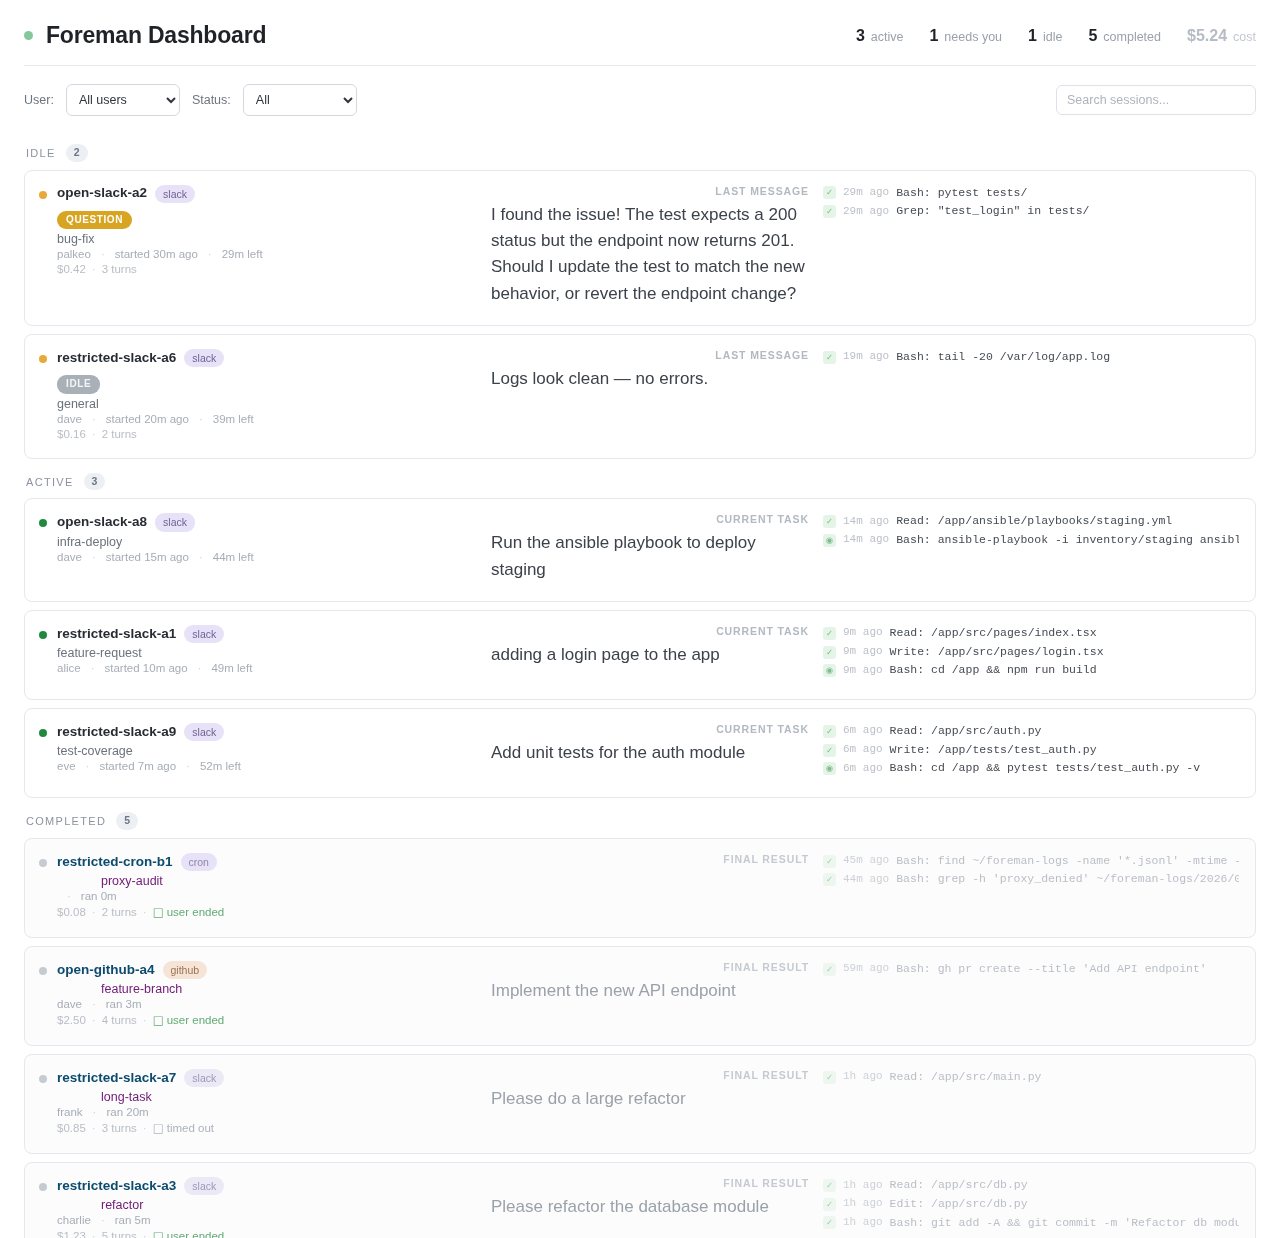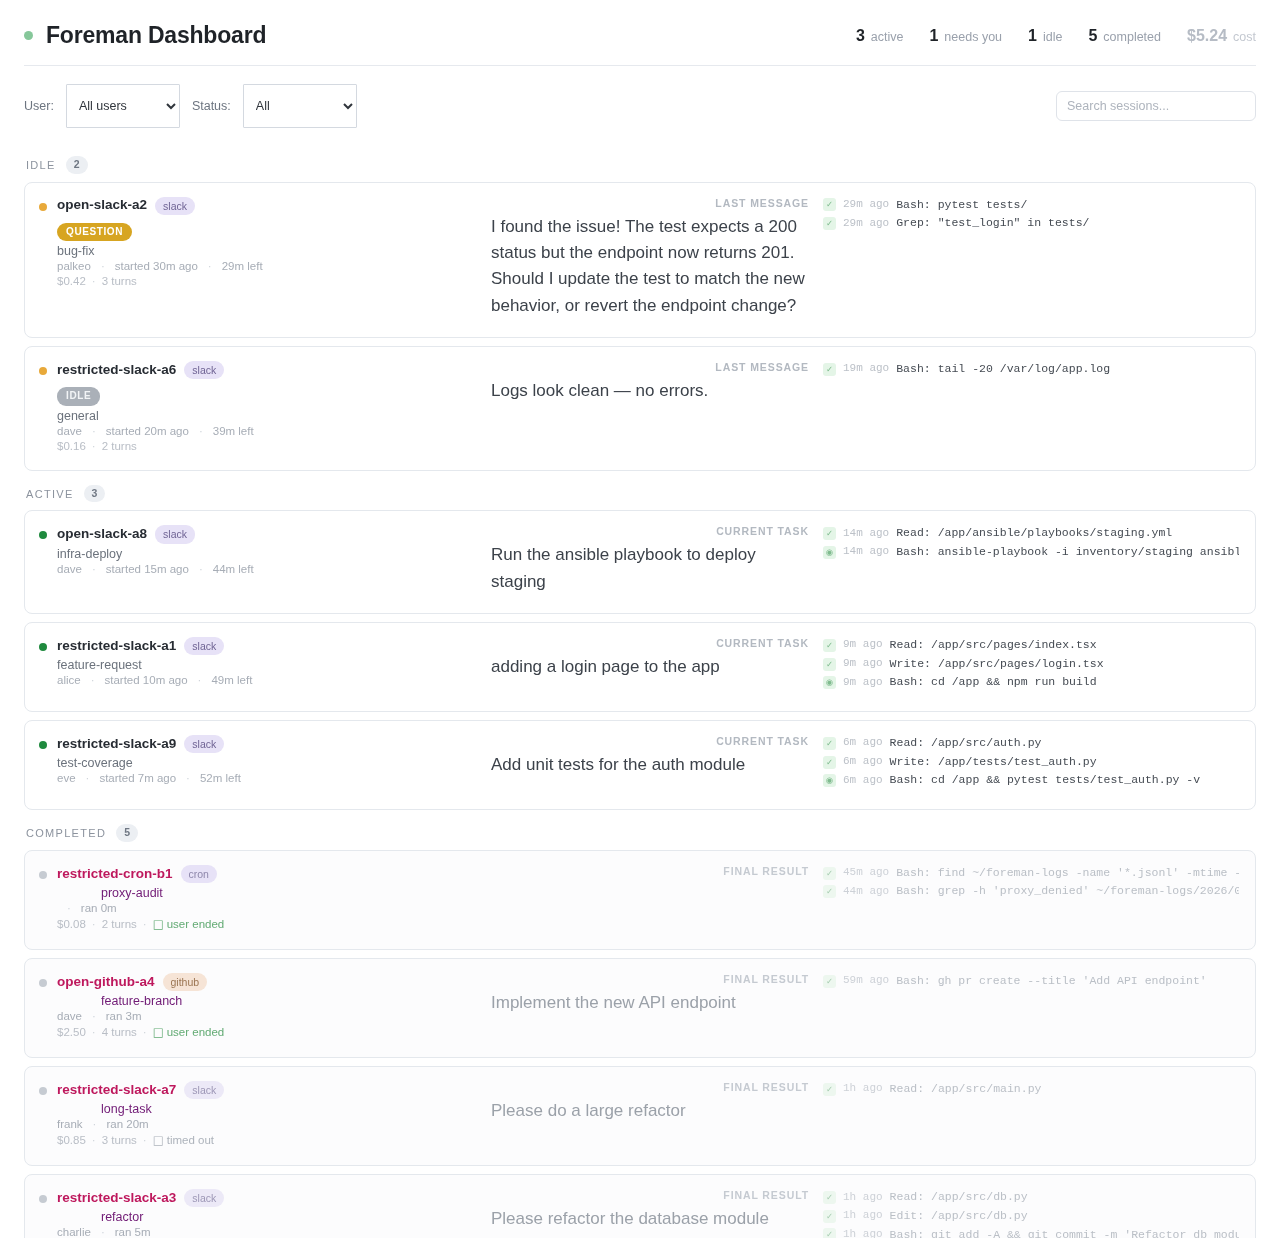--- a/index.html
+++ b/index.html
@@ -38,22 +38,22 @@
 
   
   .filters {
     display: flex; align-items: center; gap: 12px;
     padding: 18px 0 14px 0;
   }
   .filter-label { font-size: 12.5px; color: #6d7580; }
   select.ctl {
     font-family: "Liberation Sans", sans-serif;
     font-size: 12.5px; color: #30353c;
-    padding: 6px 8px; height: 44px;
-    border: 1px solid #d4d9e0; border-radius: 1px;
+    padding: 6px 8px; height: 32px;
+    border: 1px solid #d4d9e0; border-radius: 6px;
     background: #ffffff;
     min-width: 94px;
   }
   select.ctl.wide { min-width: 114px; }
   .spacer { flex: 1; }
   input.search {
     font-family: "Liberation Sans", sans-serif;
     font-size: 12.5px; color: #30353c;
     width: 200px; height: 30px; padding: 6px 10px;
     border: 1px solid #dfe3e9; border-radius: 6px;
@@ -157,21 +157,21 @@
     font-family: "Liberation Mono", monospace;
     font-size: 11px; color: #bcc1c8;
   }
   .log-text {
     font-family: "Liberation Mono", monospace;
     font-size: 11.5px; color: #454b53;
   }
   .card.completed .log-icon { background: #edf7ef; color: #a6cdb0; }
   .card.completed .log-time { color: #cdd1d7; }
   .card.completed .log-text { color: #babfc6; }
-  .card.completed .sess-name { color: #be185d; }
+  .card.completed .sess-name { color: #0c4a6e; }
   .card.completed .task-name { color: #701a75; margin-left: 44px; }
   .card.completed .col-label { color: #c5cad1; }
   .card.completed .msg-text { color: #9ba1a9; }
   .card.completed .tag-slack { background: #ece9f7; color: #9d97b6; }
 </style>
 </head>
 <body>
 
 <div class="page">
 

